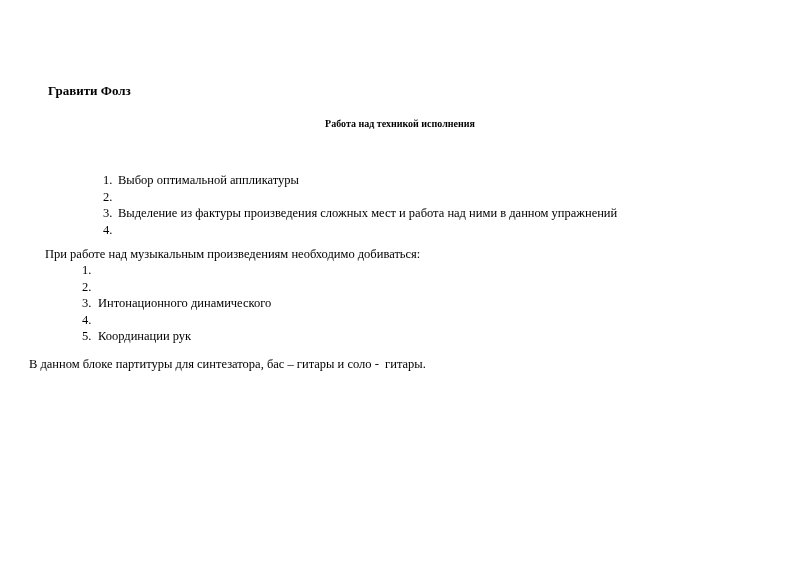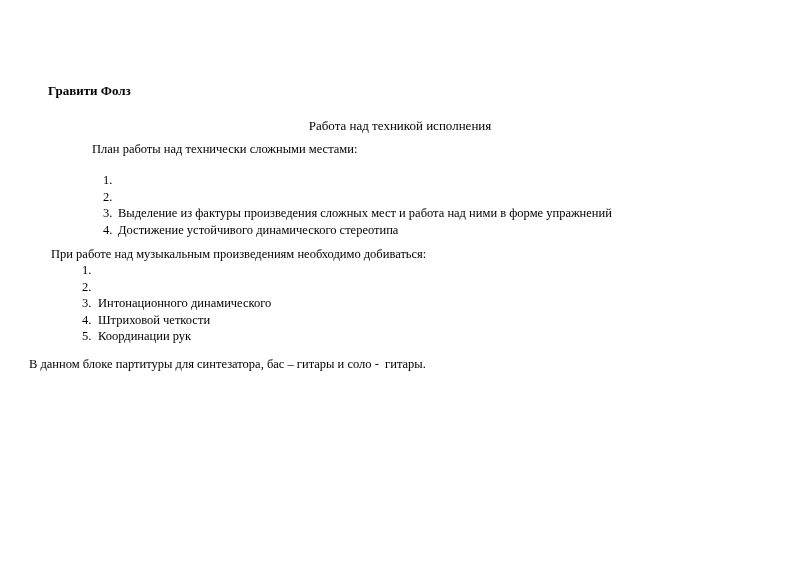--- a/index.html
+++ b/index.html
@@ -27,37 +27,37 @@
     font-weight: bold;
     line-height: 1;
     margin-left: 48px;
   }
   .doc-subtitle {
     position: absolute;
     top: 119px;
     left: 0;
     width: 100%;
     text-align: center;
-    font-size: 13px;
-    font-weight: normal;
+    font-size: 10px;
+    font-weight: bold;
     line-height: 1;
   }
   .body-text {
     font-size: 12.5px;
     line-height: 1;
   }
   .para-plan-intro {
     position: absolute;
     top: 143px;
     left: 92px;
   }
   .para-goals-intro {
     position: absolute;
     top: 248px;
-    left: 51px;
+    left: 45px;
   }
   .num-list {
     position: absolute;
     margin: 0;
     padding: 0;
     list-style: none;
     font-size: 12.5px;
   }
   .plan-list {
     top: 172px;
@@ -88,55 +88,53 @@
 </style>
 </head>
 <body>
 
 <div class="page">
 
   <div class="doc-title">Гравити Фолз</div>
 
   <div class="doc-subtitle">Работа над техникой исполнения</div>
 
-  <div class="body-text para-plan-intro">План работы над технически сложными местами:</div>
 
   <ol class="num-list plan-list">
     <li>
       <span class="marker">1.</span>
+      <span class="item-text">Выбор оптимальной аппликатуры</span>
     </li>
     <li>
       <span class="marker">2.</span>
     </li>
     <li>
       <span class="marker">3.</span>
-      <span class="item-text">Выделение из фактуры произведения сложных мест и работа над ними в форме упражнений</span>
+      <span class="item-text">Выделение из фактуры произведения сложных мест и работа над ними в данном упражнений</span>
     </li>
     <li>
       <span class="marker">4.</span>
-      <span class="item-text">Достижение устойчивого динамического стереотипа</span>
     </li>
   </ol>
 
   <div class="body-text para-goals-intro">При работе над музыкальным произведениям необходимо добиваться:</div>
 
   <ol class="num-list goals-list">
     <li>
       <span class="marker">1.</span>
     </li>
     <li>
       <span class="marker">2.</span>
     </li>
     <li>
       <span class="marker">3.</span>
       <span class="item-text">Интонационного динамического</span>
     </li>
     <li>
       <span class="marker">4.</span>
-      <span class="item-text">Штриховой четкости</span>
     </li>
     <li>
       <span class="marker">5.</span>
       <span class="item-text">Координации рук</span>
     </li>
   </ol>
 
   <div class="body-text closing">В данном блоке партитуры для синтезатора, бас – гитары и соло -  гитары.</div>
 
 </div>

